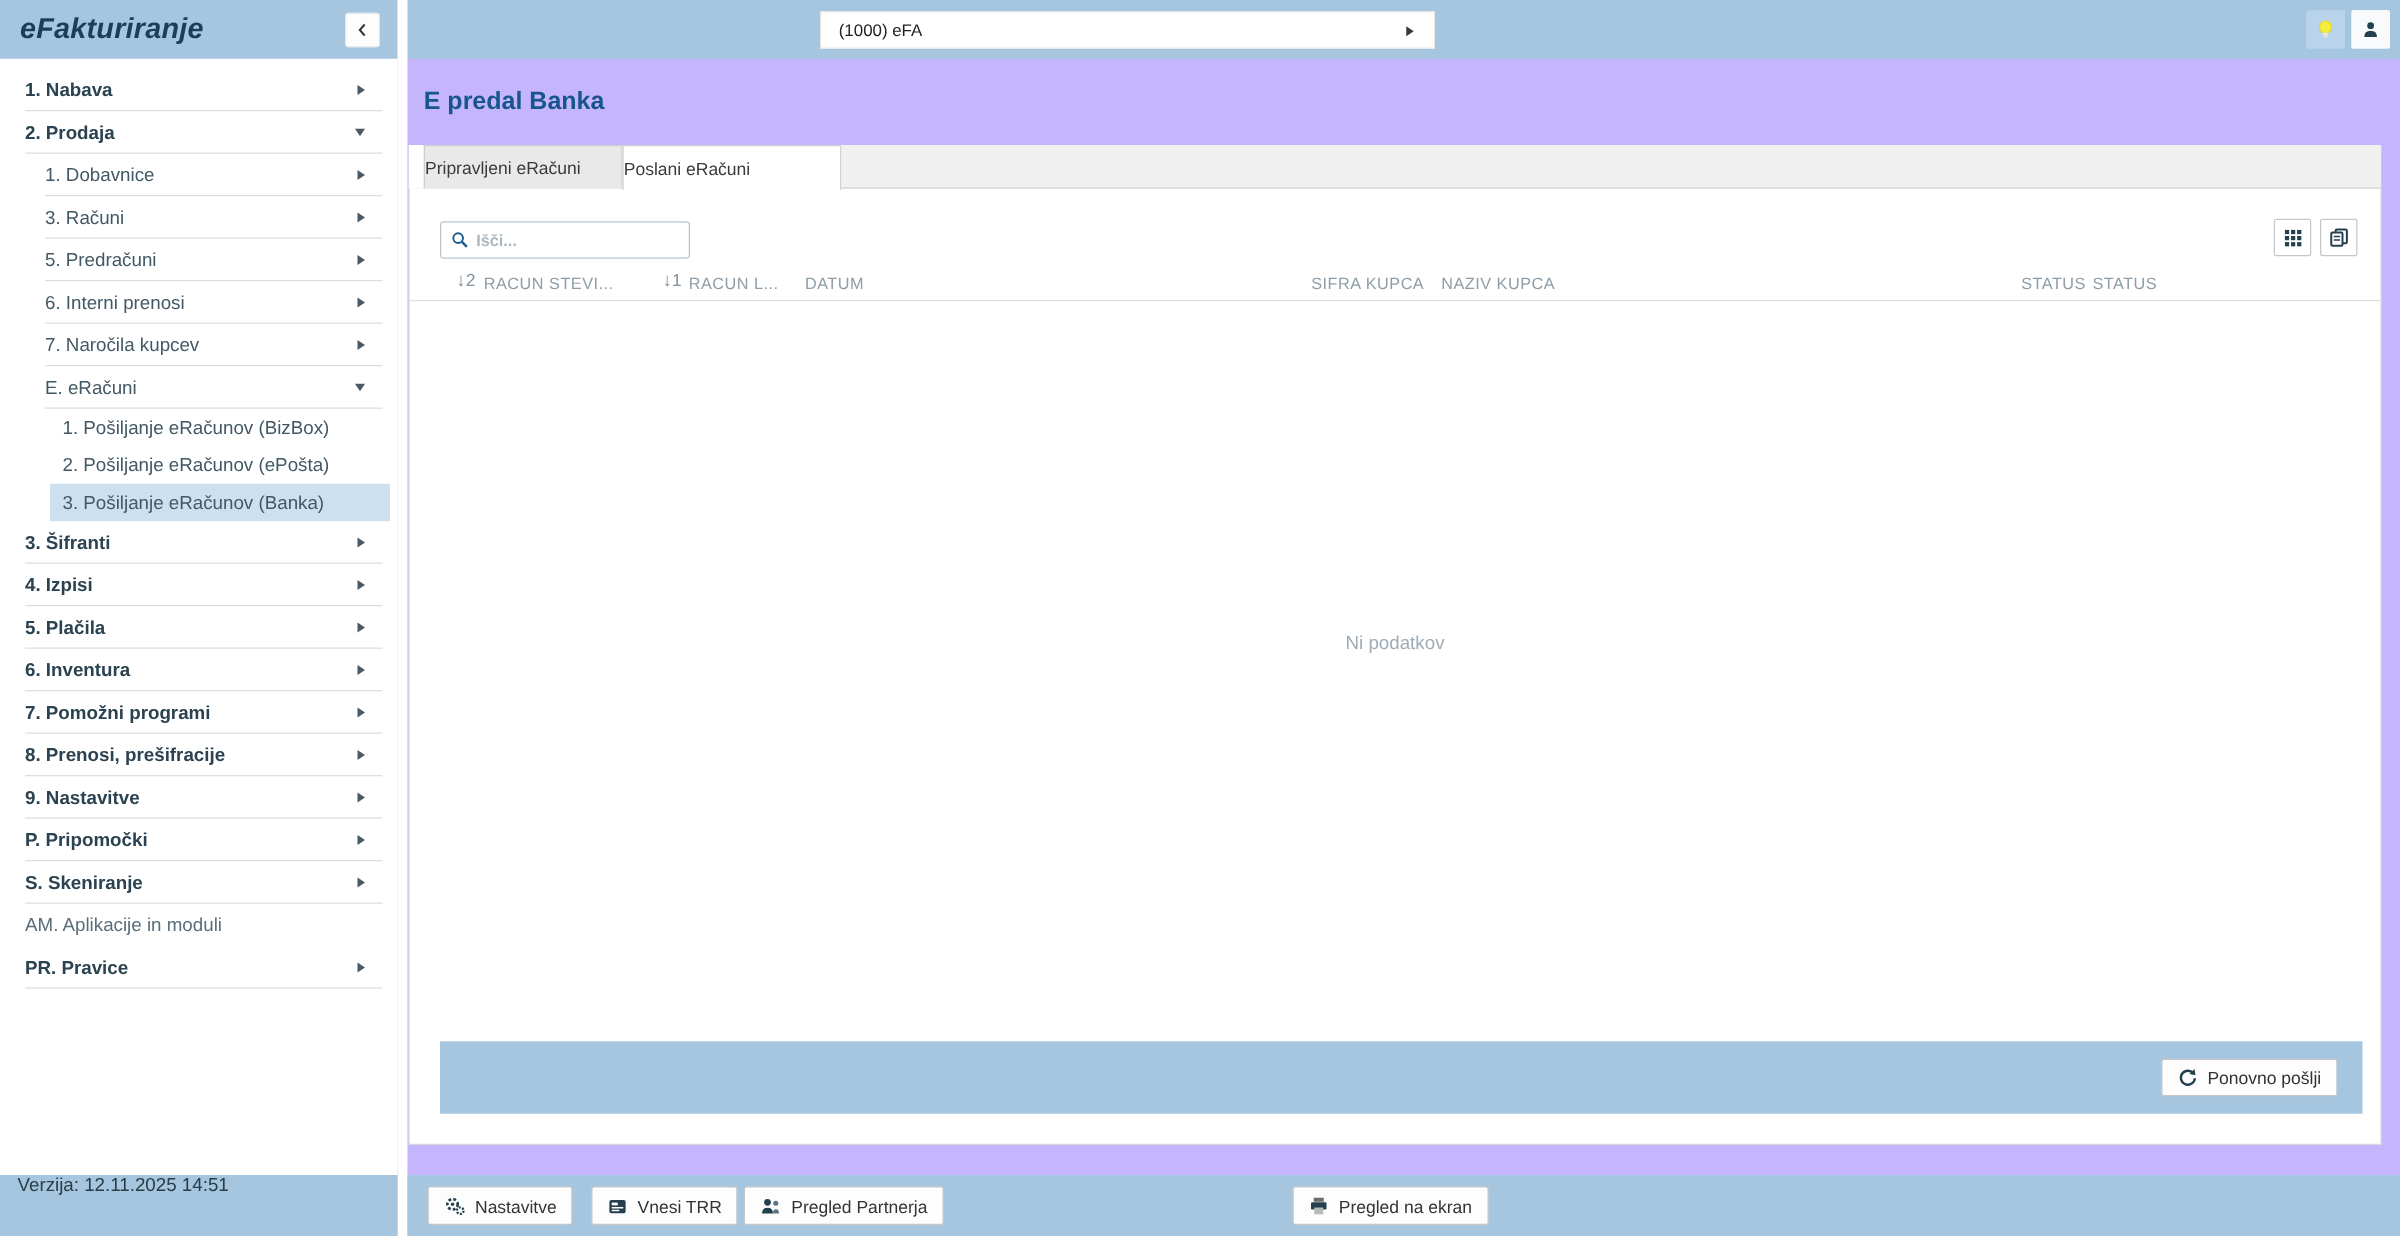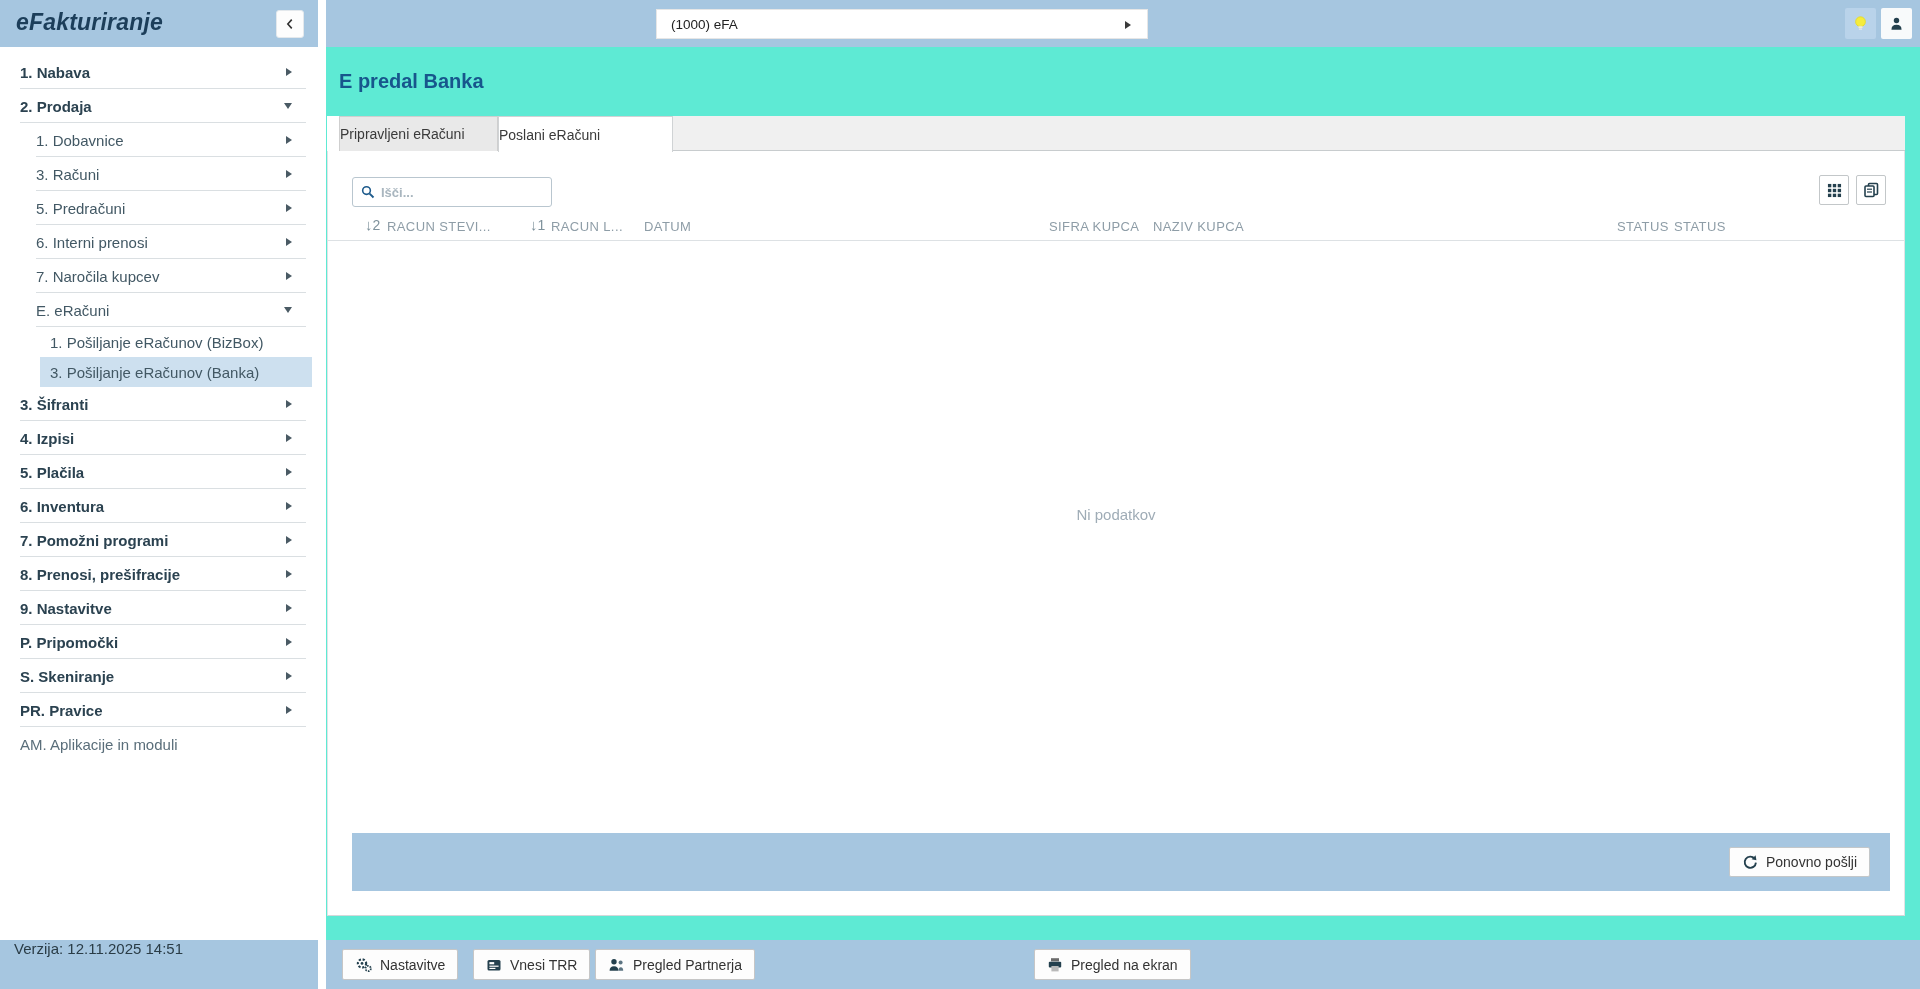--- a/index.html
+++ b/index.html
@@ -1,17 +1,17 @@
 <!DOCTYPE html>
 <html><head>
 <meta charset="utf-8">
 <style>
   * { margin:0; padding:0; box-sizing:border-box; }
   html,body { width:1920px; height:989px; background:#fff; font-family:"Liberation Sans", sans-serif; overflow:hidden; }
-  #stage { position:relative; width:1920px; height:989px; background:#5eead4; }
+  #stage { position:relative; width:1920px; height:989px; background:#c4b5fd; }
 
   
   .topbar-left { position:absolute; left:0; top:0; width:318px; height:47px; background:#a6c6e0; }
   .topbar-right{ position:absolute; left:326px; top:0; right:0; height:47px; background:#a6c6e0; }
   .logo { position:absolute; left:16px; top:9px; font-size:23px; font-weight:bold; font-style:italic; color:#1c3e5a; letter-spacing:.2px;}
   .collapse-btn { position:absolute; right:14px; top:10px; width:28px; height:28px; background:#fdfdfd; border:1px solid #e3e8ec; border-radius:3px; display:flex; align-items:center; justify-content:center; cursor:pointer; }
   .company-dd { position:absolute; left:330px; top:9px; width:492px; height:30px; background:#fff; border:1px solid #e6e6e6; display:flex; align-items:center; padding:0 14px; font-size:13.5px; color:#222; cursor:pointer; }
   .company-dd .dd-arrow { position:absolute; right:16px; top:11px; width:0; height:0; border-left:6px solid #3a3a3a; border-top:4px solid transparent; border-bottom:4px solid transparent; }
   .top-icon-btn { position:absolute; top:8px; width:31px; height:31px; border-radius:2px; display:flex; align-items:center; justify-content:center; cursor:pointer; }
   .btn-bulb { right:44px; background:#b9d3ea; }
@@ -145,20 +145,23 @@
       <span class="nav-label">7. Naročila kupcev</span>
       <span class="arr arr-r"></span>
     </div>
     <div class="nav-item lv2 sep">
       <span class="nav-label">E. eRačuni</span>
       <span class="arr arr-d"></span>
     </div>
     <div class="nav-item lv3">
       <span class="nav-label">1. Pošiljanje eRačunov (BizBox)</span>
     </div>
+    <div class="nav-item lv3">
+      <span class="nav-label">2. Pošiljanje eRačunov (ePošta)</span>
+    </div>
     <div class="nav-item lv3 selected">
       <span class="nav-label">3. Pošiljanje eRačunov (Banka)</span>
     </div>
     <div class="nav-item lv1 sep">
       <span class="nav-label">3. Šifranti</span>
       <span class="arr arr-r"></span>
     </div>
     <div class="nav-item lv1 sep">
       <span class="nav-label">4. Izpisi</span>
       <span class="arr arr-r"></span>
@@ -184,26 +187,26 @@
       <span class="arr arr-r"></span>
     </div>
     <div class="nav-item lv1 sep">
       <span class="nav-label">P. Pripomočki</span>
       <span class="arr arr-r"></span>
     </div>
     <div class="nav-item lv1 sep">
       <span class="nav-label">S. Skeniranje</span>
       <span class="arr arr-r"></span>
     </div>
-    <div class="nav-item lv1 sep">
-      <span class="nav-label">PR. Pravice</span>
-      <span class="arr arr-r"></span>
-    </div>
     <div class="nav-item plain">
       <span class="nav-label">AM. Aplikacije in moduli</span>
+    </div>
+    <div class="nav-item lv1 sep">
+      <span class="nav-label">PR. Pravice</span>
+      <span class="arr arr-r"></span>
     </div>
   </div>
 
   <div class="page-title">E predal Banka</div>
 
   <div class="tabstrip">
     <div class="lead"></div>
     <div class="tab tab-inactive">
       <span>Pripravljeni eRačuni</span>
     </div>

